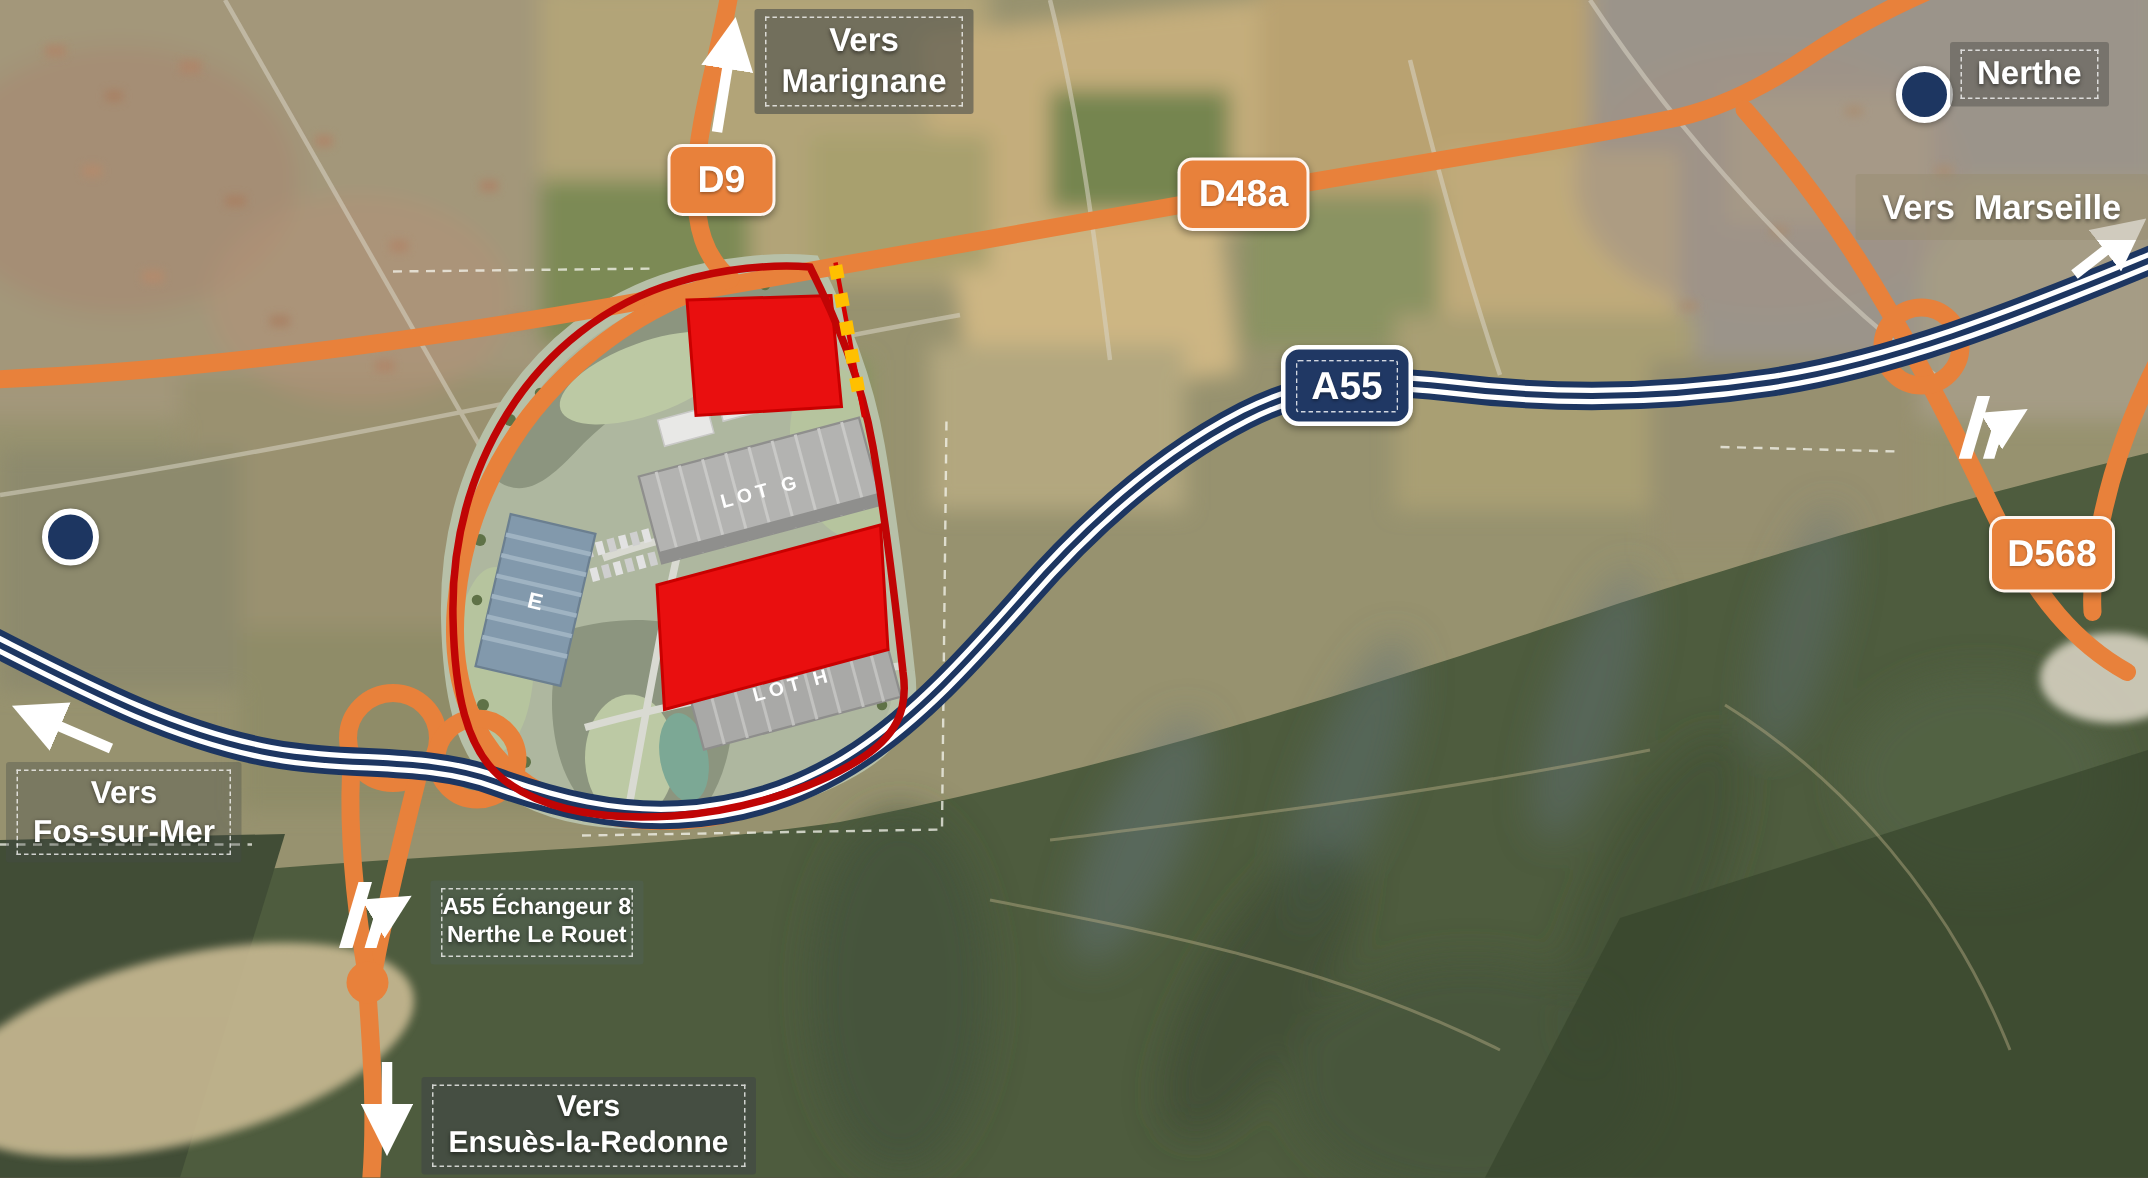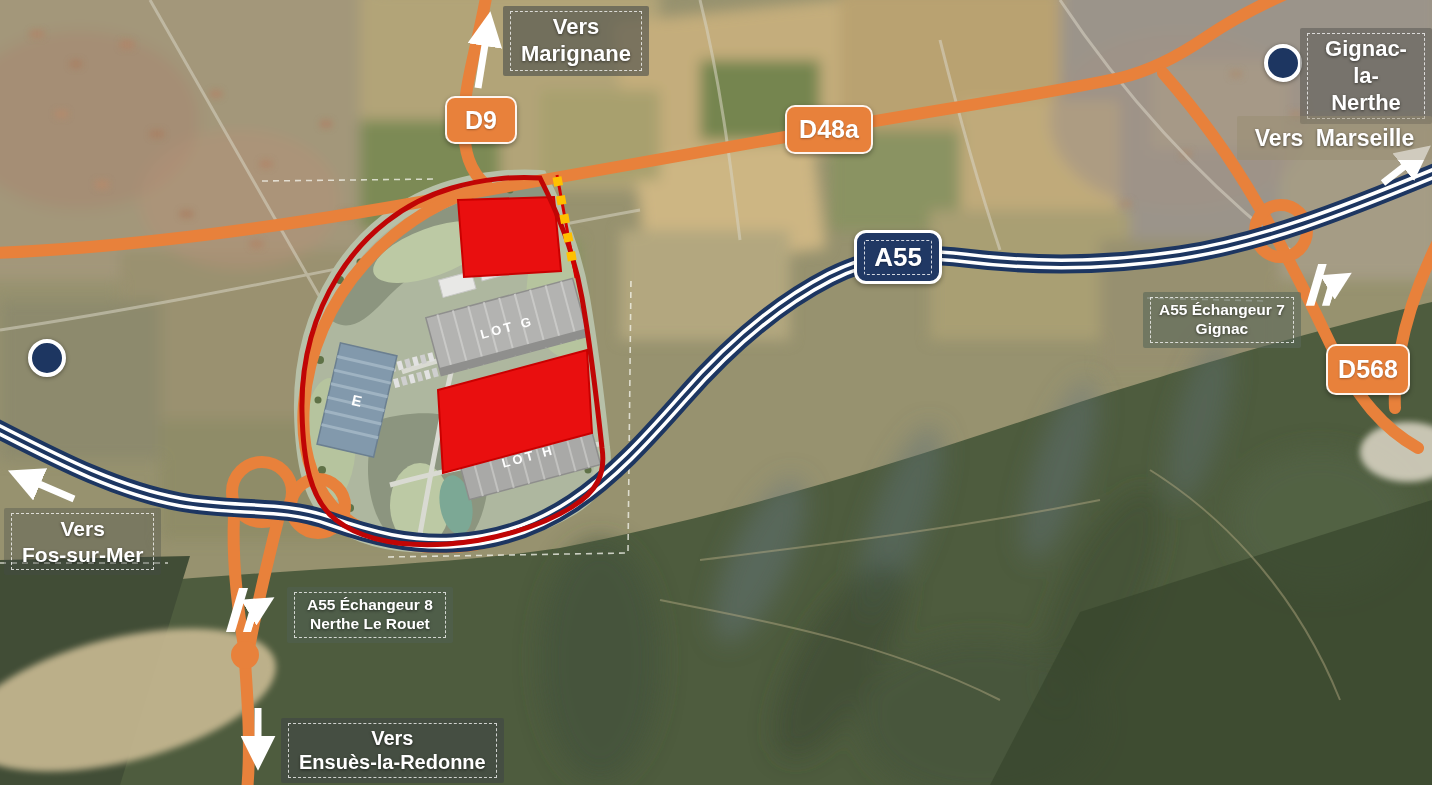--- a/index.html
+++ b/index.html
@@ -297,55 +297,46 @@
   <div class="badge t25" style="left:785px;top:105px;width:84px;height:45px;">D48a</div>
 
   <div class="badge navy t26" style="left:854px;top:230px;width:82px;height:48px;">
     <span class="in">A55</span>
   </div>
 
   <div class="citydot" style="left:1264px;top:44px;"></div>
   <div class="lbl t22" style="left:1300px;top:28px;">
     <div class="bg" style="background:rgba(75,75,70,.45);">
         <span class="dashed">
-      <div>Gignac-la-</div>
       <div>Nerthe</div>
     </span>
       </div>
   </div>
 
   <div class="lbl" style="left:1237px;top:116px;width:195px;">
     <div class="bg" style="background:rgba(150,140,110,.45);font-size:23px;padding:8px 4px;word-spacing:6px;">Vers  Marseille</div>
   </div>
 
-  <div class="lbl t15" style="left:1143px;top:292px;">
-    <div class="bg" style="background:rgba(90,104,88,.62);">
-        <span class="dashed" style="padding:3px 8px;">
-      <div>A55 Échangeur 7</div>
-      <div>Gignac</div>
-    </span>
-      </div>
-  </div>
 
   <div class="badge t25" style="left:1326px;top:344px;width:80px;height:47px;">D568</div>
 
   <div class="citydot" style="left:28px;top:339px;"></div>
 
   <div class="lbl t21" style="left:4px;top:508px;">
     <div class="bg" style="background:rgba(70,75,72,.35);">
         <span class="dashed">
       <div>Vers</div>
       <div>Fos-sur-Mer</div>
     </span>
       </div>
   </div>
 
   <div class="lbl t15" style="left:287px;top:587px;">
     <div class="bg" style="background:rgba(80,95,80,.65);">
-        <span class="dashed" style="padding:3px 12px;">
+        <span class="dashed" style="padding:3px 0;">
       <div>A55 Échangeur 8</div>
       <div>Nerthe Le Rouet</div>
     </span>
       </div>
   </div>
 
   <div class="lbl t20" style="left:281px;top:718px;">
     <div class="bg">
         <span class="dashed">
       <div>Vers</div>

